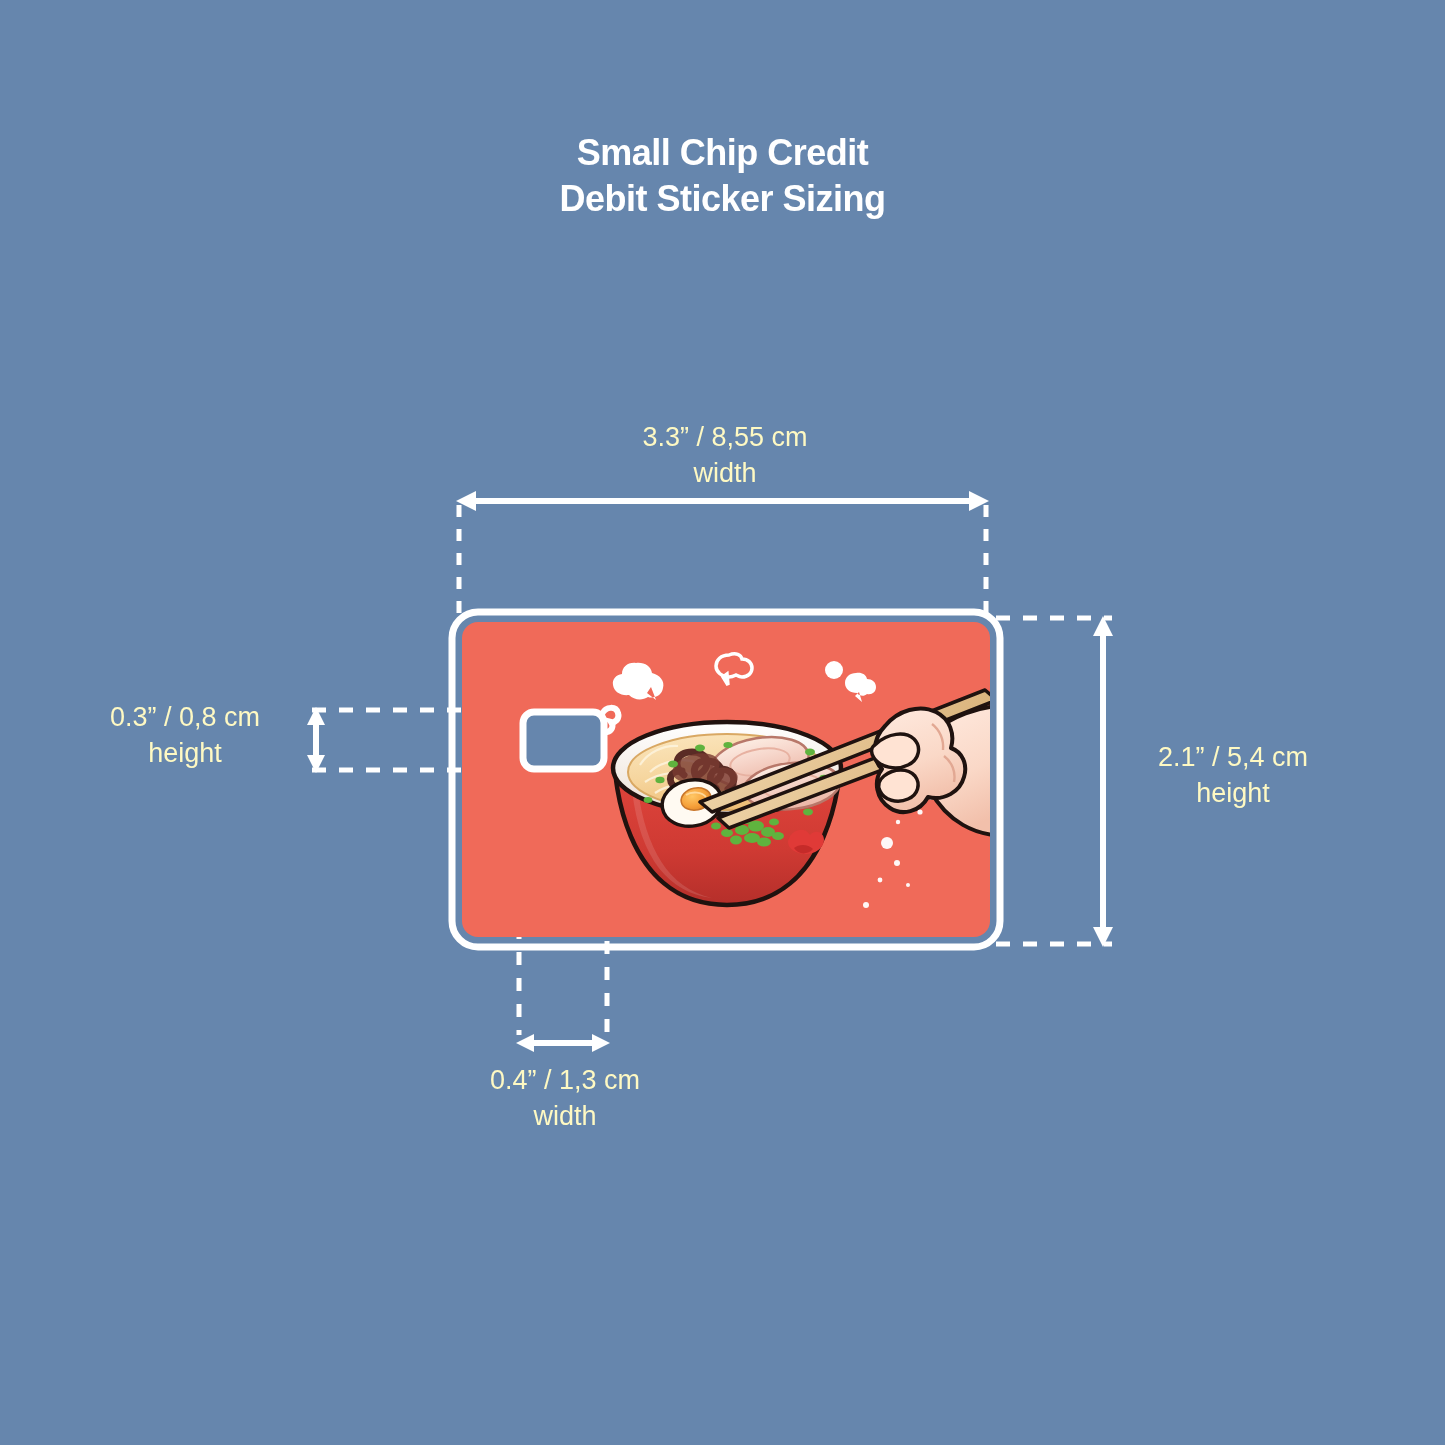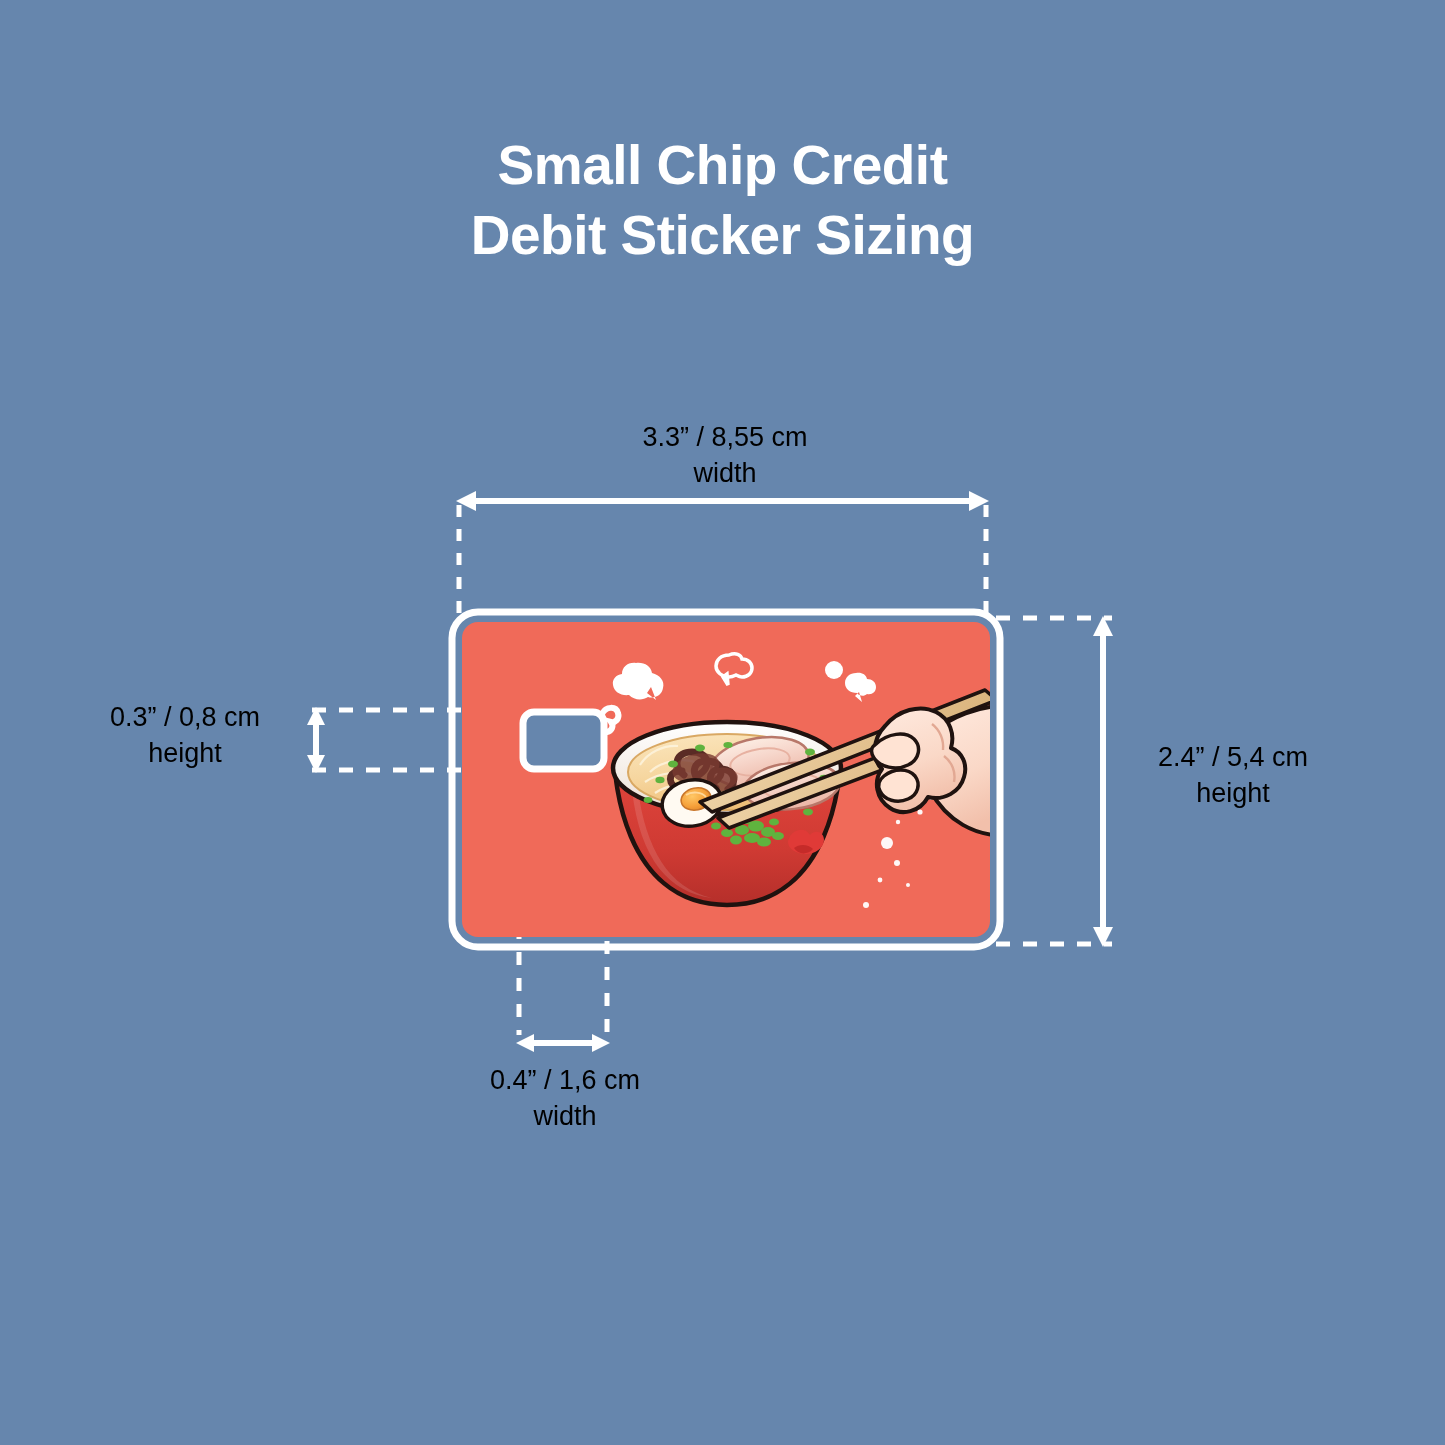--- a/index.html
+++ b/index.html
@@ -21,31 +21,31 @@
   }
 
   
   #title {
     position: absolute;
     left: 0;
     top: 130px;
     width: 1445px;
     text-align: center;
     color: #ffffff;
-    font-size: 55px;
+    font-size: 36px;
     font-weight: 700;
     line-height: 1.28;
     letter-spacing: -0.5px;
     white-space: pre-line;
   }
 
   
   .dim-label {
     position: absolute;
-    color: #000000;
+    color: #fef9c3;
     font-size: 27px;
     font-weight: 400;
     line-height: 1.32;
     white-space: pre-line;
     text-align: center;
   }
   #label-top    { left: 565px;  top: 420px;  width: 320px; }
   #label-right  { left: 1118px; top: 740px;  width: 230px; text-align: center;}
   #label-left   { left: 60px;   top: 700px;  width: 250px; }
   #label-bottom { left: 440px;  top: 1063px; width: 250px; }
@@ -61,27 +61,27 @@
 <body>
 
 <div id="stage">
 
   <div id="title">Small Chip Credit
 Debit Sticker Sizing</div>
 
   <div class="dim-label" id="label-top">3.3” / 8,55 cm
 width</div>
 
-  <div class="dim-label" id="label-right">2.4” / 5,4 cm
+  <div class="dim-label" id="label-right">2.1” / 5,4 cm
 height</div>
 
   <div class="dim-label" id="label-left">0.3” / 0,8 cm
 height</div>
 
-  <div class="dim-label" id="label-bottom">0.4” / 1,6 cm
+  <div class="dim-label" id="label-bottom">0.4” / 1,3 cm
 width</div>
 
   <svg id="art" viewBox="0 0 1445 1445">
     <defs>
       <clipPath id="clipCard">
         <rect x="462" y="622" width="528" height="315" rx="16" ry="16"></rect>
       </clipPath>
 
       <linearGradient id="brothGrad" x1="0" y1="0" x2="0.3" y2="1">
         <stop offset="0%" stop-color="#fbe7c0"></stop>

